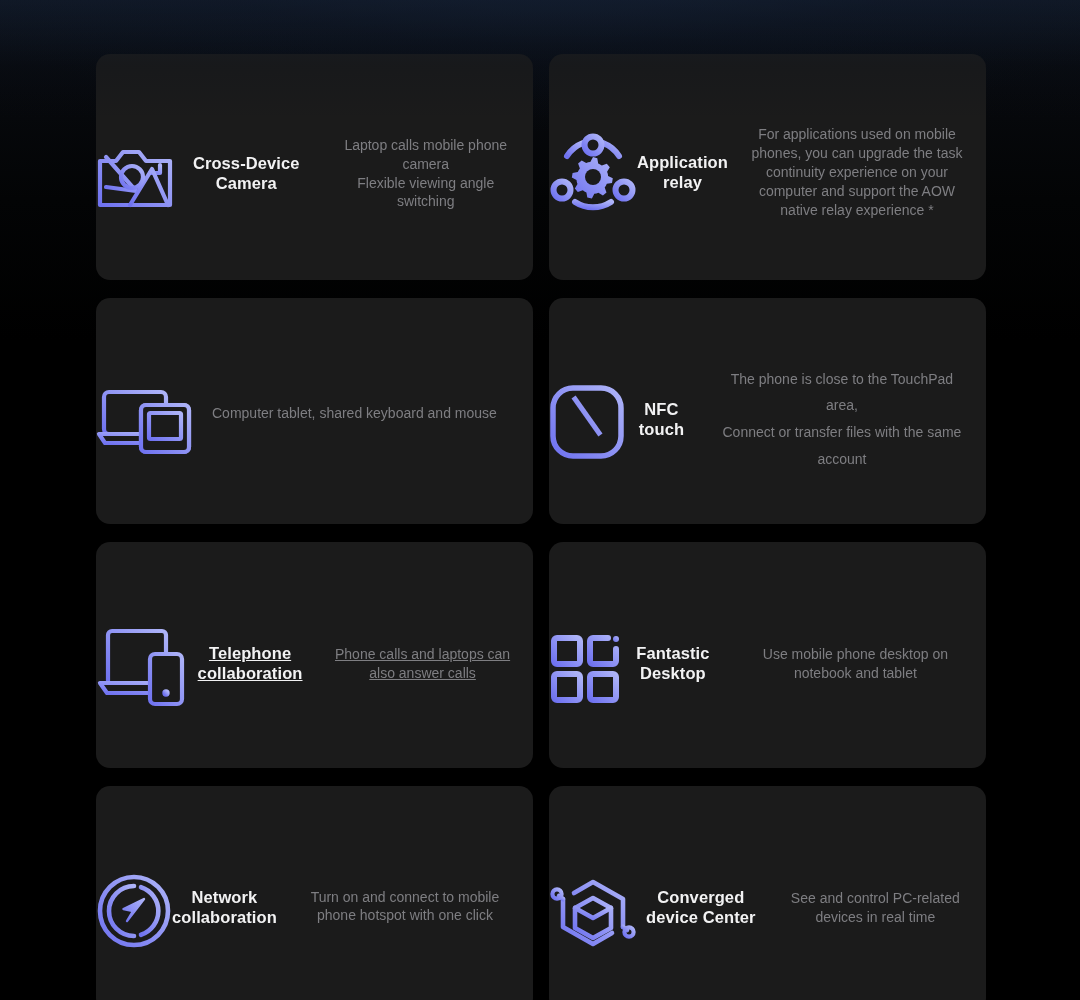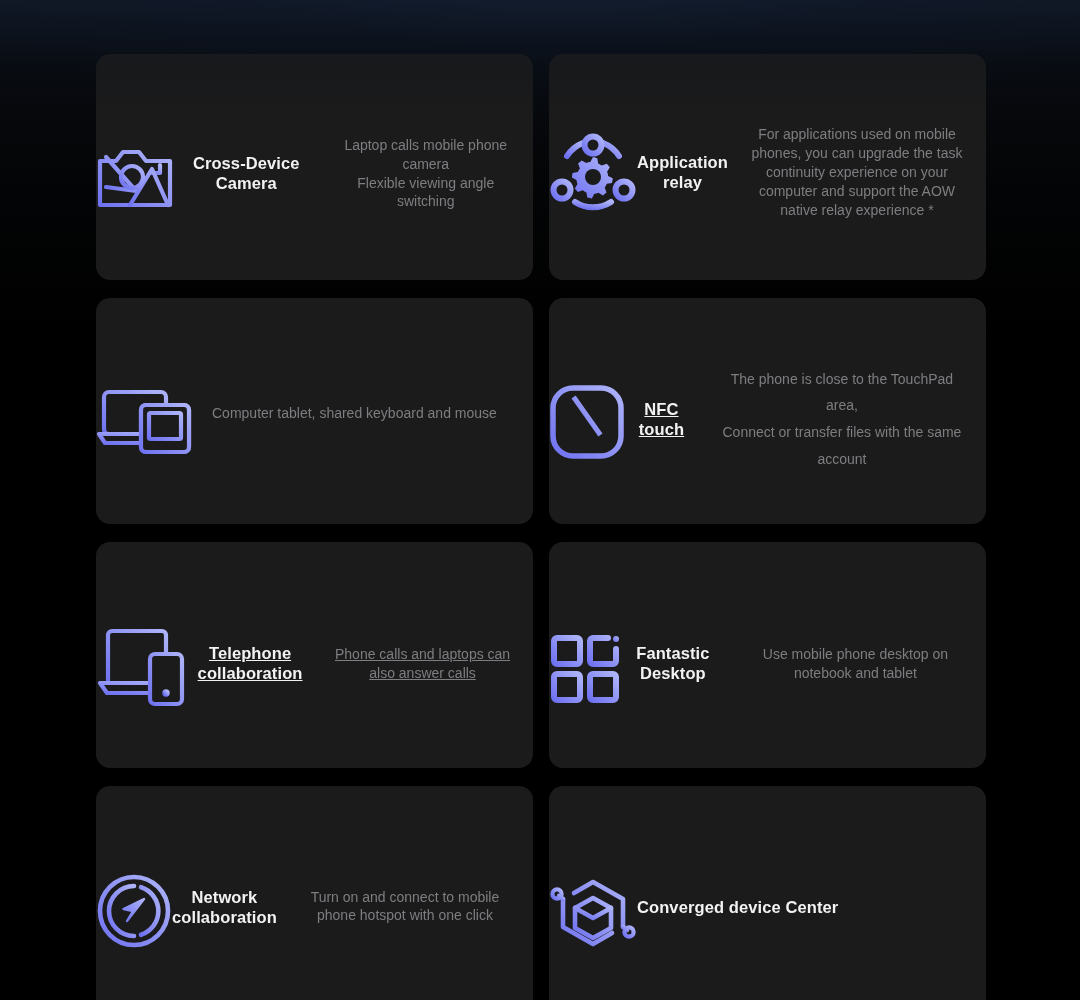--- a/index.html
+++ b/index.html
@@ -68,21 +68,21 @@
   }
   
   .card.c1 .card-icon { margin-top:20px; }
   .card.c2 .card-icon { margin-top:16px; }
   .card.c2 .card-title { margin-top:12px; }
   .card.c2 .card-desc { margin-top:11px; line-height:1.36; }
   .card.c3 .card-icon { margin-top:22px; }
   .card.c3 .card-title { margin-top:16px; }
   .card.c3 .card-desc { margin-top:4px; }
   .card.c4 .card-icon { margin-top:22px; }
-  .card.c4 .card-title { margin-top:18px;text-decoration:underline; }
+  .card.c4 .card-title { margin-top:18px; }
   .card.c4 .card-desc { margin-top:16px; line-height:1.9; }
   .card.c5 .card-icon { margin-top:22px; }
   .card.c5 .card-title { margin-top:18px;text-decoration:underline; }
   .card.c5 .card-desc { margin-top:17px;text-decoration:underline; }
   .card.c6 .card-icon { margin-top:27px; }
   .card.c6 .card-title { margin-top:18px; }
   .card.c6 .card-desc { margin-top:17px; }
   .card.c7 .card-icon { margin-top:24px; }
   .card.c7 .card-title { margin-top:17px; }
   .card.c7 .card-desc { margin-top:16px; line-height:1.28; }
@@ -280,16 +280,17 @@
             <path d="M74 55 L78 58"></path>
             <path d="M44 26 L62 36 V56 L44 66 L26 56 V36 Z"></path>
             <path d="M26 36 L44 46 L62 36"></path>
             <path d="M44 46 V66"></path>
           </g>
           <circle cx="8" cy="22" r="4.6" fill="none" stroke="url(#g8)" stroke-width="4.2"></circle>
           <circle cx="80" cy="60" r="4.6" fill="none" stroke="url(#g8)" stroke-width="4.2"></circle>
         </svg>
       </div>
       <div class="card-title">Converged device Center</div>
+      <div class="card-desc">See and control PC-related devices in real time</div>
     </div>
 
   </div>
 </div>
 
 </body></html>

